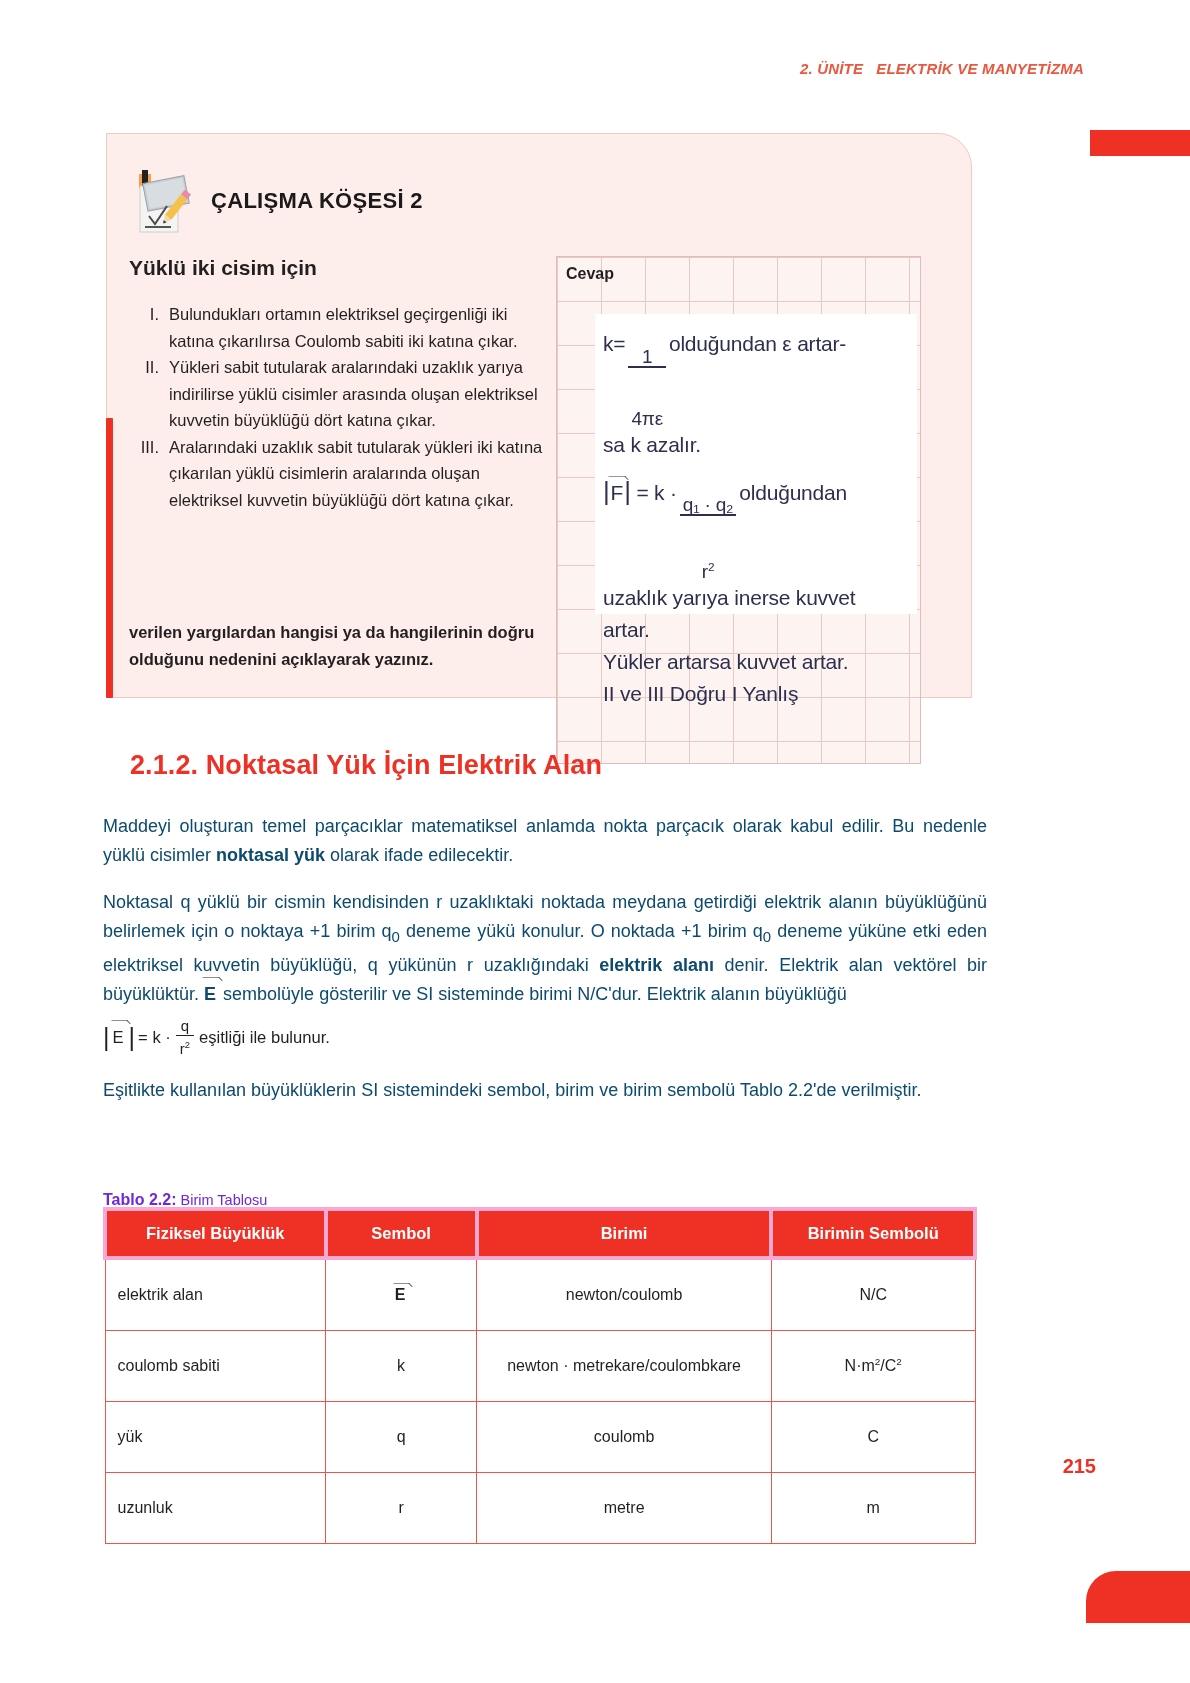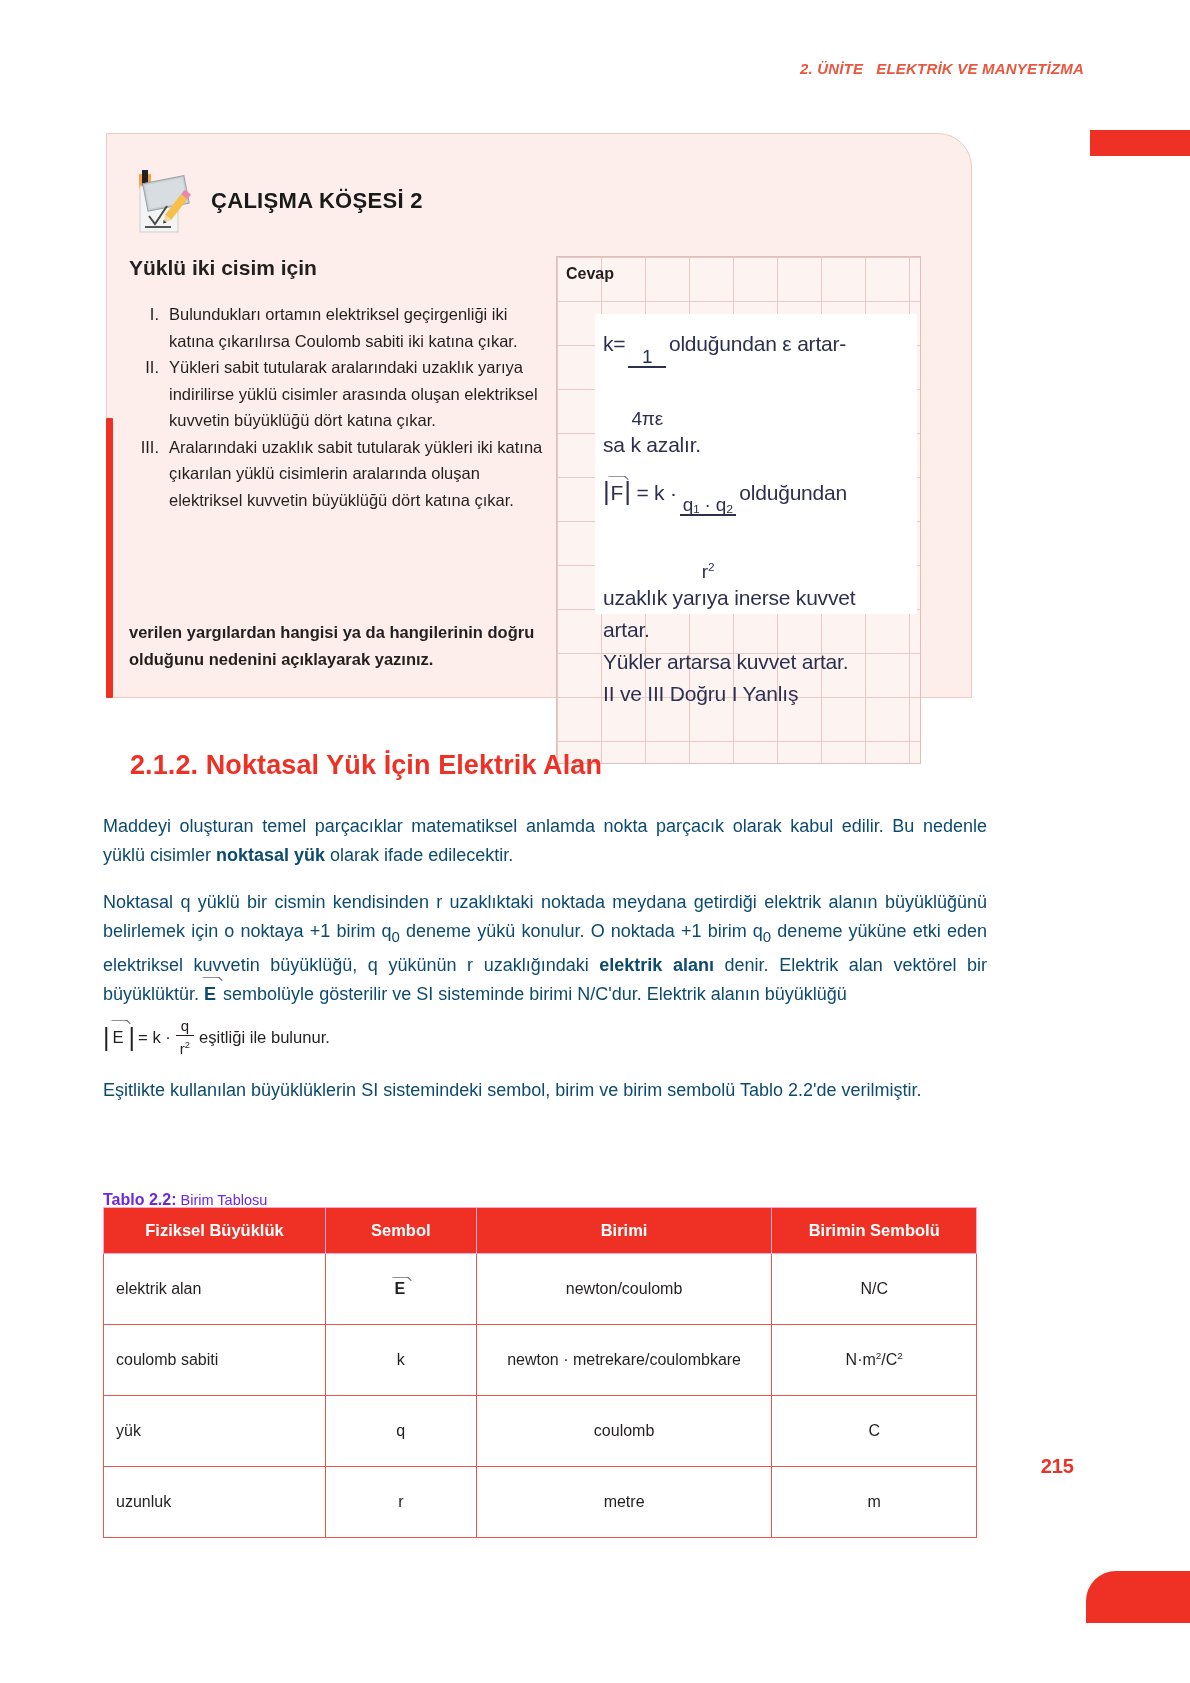--- a/index.html
+++ b/index.html
@@ -273,40 +273,40 @@
     width: 874px;
     border-collapse: collapse;
     font-size: 16px;
   }
   table.unit-table th {
     background: #ee3124;
     color: #ffffff;
     font-weight: bold;
     font-size: 16.5px;
     padding: 13px 6px;
-    border: 1px solid #f9a8d4;
+    border: 4px solid #f9a8d4;
     text-align: center;
   }
   table.unit-table td {
     border: 1px solid #e8574a;
     padding: 25px 8px;
     text-align: center;
     color: #231f20;
     height: 20px;
   }
   table.unit-table td.left { text-align: left; padding-left: 12px; }
   .col1 { width: 225px; }
   .col2 { width: 147px; }
   .col3 { width: 296px; }
   .col4 { width: 206px; }
 
   
   .page-number {
     position: absolute;
-    right: 116px;
+    right: 94px;
     top: 1455px;
     font-size: 20px;
     font-weight: bold;
     color: #ee3124;
   }
   .corner-shape {
     position: absolute;
     right: 0;
     bottom: 0;
     width: 104px;

